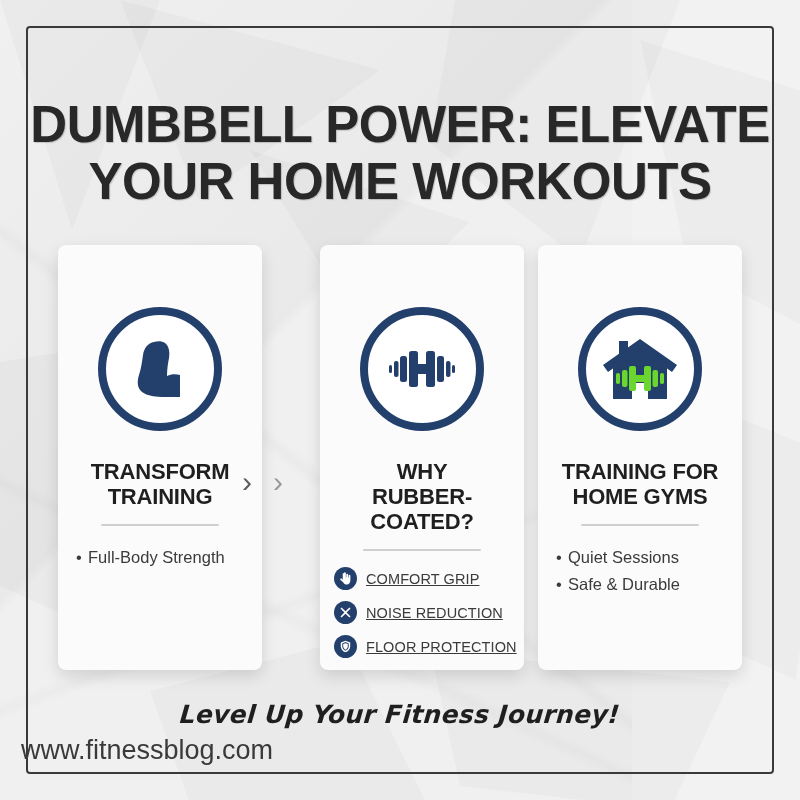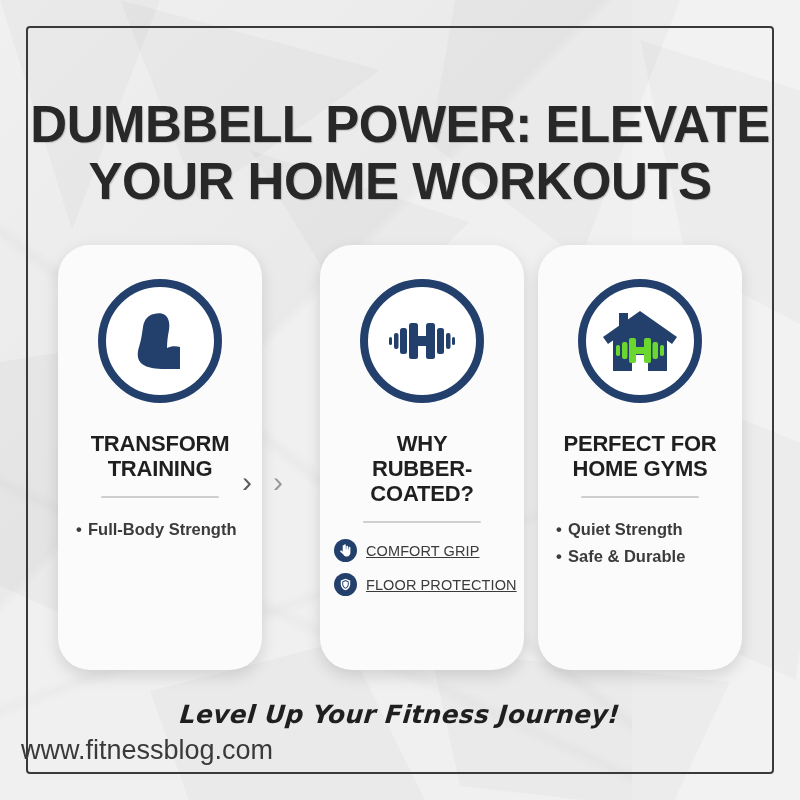--- a/index.html
+++ b/index.html
@@ -83,24 +83,24 @@
     position: absolute;
     left: 58px; top: 245px;
     width: 684px; height: 425px;
   }
   .card {
     position: absolute;
     top: 0;
     width: 204px;
     height: 425px;
     background: #fbfbfb;
-    border-radius: 32px;
+    border-radius: 8px;
     box-shadow: 0 6px 16px rgba(0,0,0,0.13);
     box-sizing: border-box;
-    padding-top: 34px;
+    padding-top: 62px;
   }
   .card-1 { left: 0; }
   .card-2 { left: 240px; margin-left: 22px; }
   .card-3 { left: 480px; }
 
   .icon-circle {
     width: 124px; height: 124px;
     margin: 0 auto;
     border: 8px solid #23406d;
     border-radius: 50%;
@@ -134,21 +134,21 @@
   }
 
   .bullets {
     margin: 18px 0 0 0;
     padding: 0 0 0 18px;
     list-style: none;
     color: #3b3b3b;
     font-size: 16.5px;
     line-height: 27px;
   }
-  .bullets li { white-space: nowrap; font-weight: bold; }
+  .bullets li { white-space: nowrap; }
   .bullets li .dot { display:inline-block; width: 12px; }
 
   .feature-list {
     margin: 16px 0 0 0;
     padding: 0 0 0 14px;
     list-style: none;
   }
   .feature-list li {
     display: flex;
     align-items: center;
@@ -290,20 +290,28 @@
           <span class="badge">
             <svg width="13" height="13" viewBox="0 0 16 16" aria-hidden="true">
               <path fill="#ffffff" d="M6.2 1.6c0-.7.5-1.2 1.1-1.2s1.1.5 1.1 1.2v5h.6V3.1c0-.6.5-1.1 1.1-1.1s1.1.5 1.1 1.1v3.6h.6V4.5c0-.6.5-1.1 1.1-1.1s1.1.5 1.1 1.1v6.1c0 2.7-1.7 4.9-4.3 4.9-2.2 0-3.4-1-4.3-2.6L1.6 9.6c-.3-.6-.1-1.3.5-1.6.5-.3 1.2-.1 1.5.4l1 1.5V1.6z"></path>
             </svg>
           </span>
           <span class="feature-label">COMFORT GRIP</span>
         </li>
         <li>
           <span class="badge">
             <svg width="13" height="13" viewBox="0 0 16 16" aria-hidden="true">
+              <path fill="#ffffff" d="M3.2 1.8 8 6.6l4.8-4.8 1.4 1.4L9.4 8l4.8 4.8-1.4 1.4L8 9.4l-4.8 4.8-1.4-1.4L6.6 8 1.8 3.2z"></path>
+            </svg>
+          </span>
+          <span class="feature-label">NOISE REDUCTION</span>
+        </li>
+        <li>
+          <span class="badge">
+            <svg width="13" height="13" viewBox="0 0 16 16" aria-hidden="true">
               <path fill="#ffffff" d="M8 .8 2.2 3.1v4.6c0 3.4 2.4 6.5 5.8 7.5 3.4-1 5.8-4.1 5.8-7.5V3.1z"></path>
               <path fill="#23406d" d="M8 2.6 4 4.2v3.5c0 2.5 1.7 4.8 4 5.6 2.3-.8 4-3.1 4-5.6V4.2z"></path>
               <path fill="#ffffff" d="M8 3.9 5.2 5v2.7c0 1.9 1.2 3.6 2.8 4.3 1.6-.7 2.8-2.4 2.8-4.3V5z"></path>
             </svg>
           </span>
           <span class="feature-label">FLOOR PROTECTION</span>
         </li>
       </ul>
     </div>
 
@@ -322,27 +330,27 @@
             <rect x="30" y="33" width="7" height="25" rx="2"></rect>
             <rect x="45" y="33" width="7" height="25" rx="2"></rect>
             <rect x="23" y="37" width="5.5" height="17" rx="2"></rect>
             <rect x="53.5" y="37" width="5.5" height="17" rx="2"></rect>
             <rect x="17" y="40" width="4" height="11" rx="1.8"></rect>
             <rect x="61" y="40" width="4" height="11" rx="1.8"></rect>
           </g>
         </svg>
       </div>
       <div class="card-title">
-        <span class="ln">PERFECT FOR</span>
+        <span class="ln">TRAINING FOR</span>
         <span class="ln">HOME GYMS</span>
       </div>
       <div class="divider"></div>
       <ul class="bullets">
         <li>
-          <span class="dot">•</span><span>Quiet Strength</span>
+          <span class="dot">•</span><span>Quiet Sessions</span>
         </li>
         <li>
           <span class="dot">•</span><span>Safe &amp; Durable</span>
         </li>
       </ul>
     </div>
 
   </div>
 
   <div class="tagline">Level Up Your Fitness Journey!</div>

